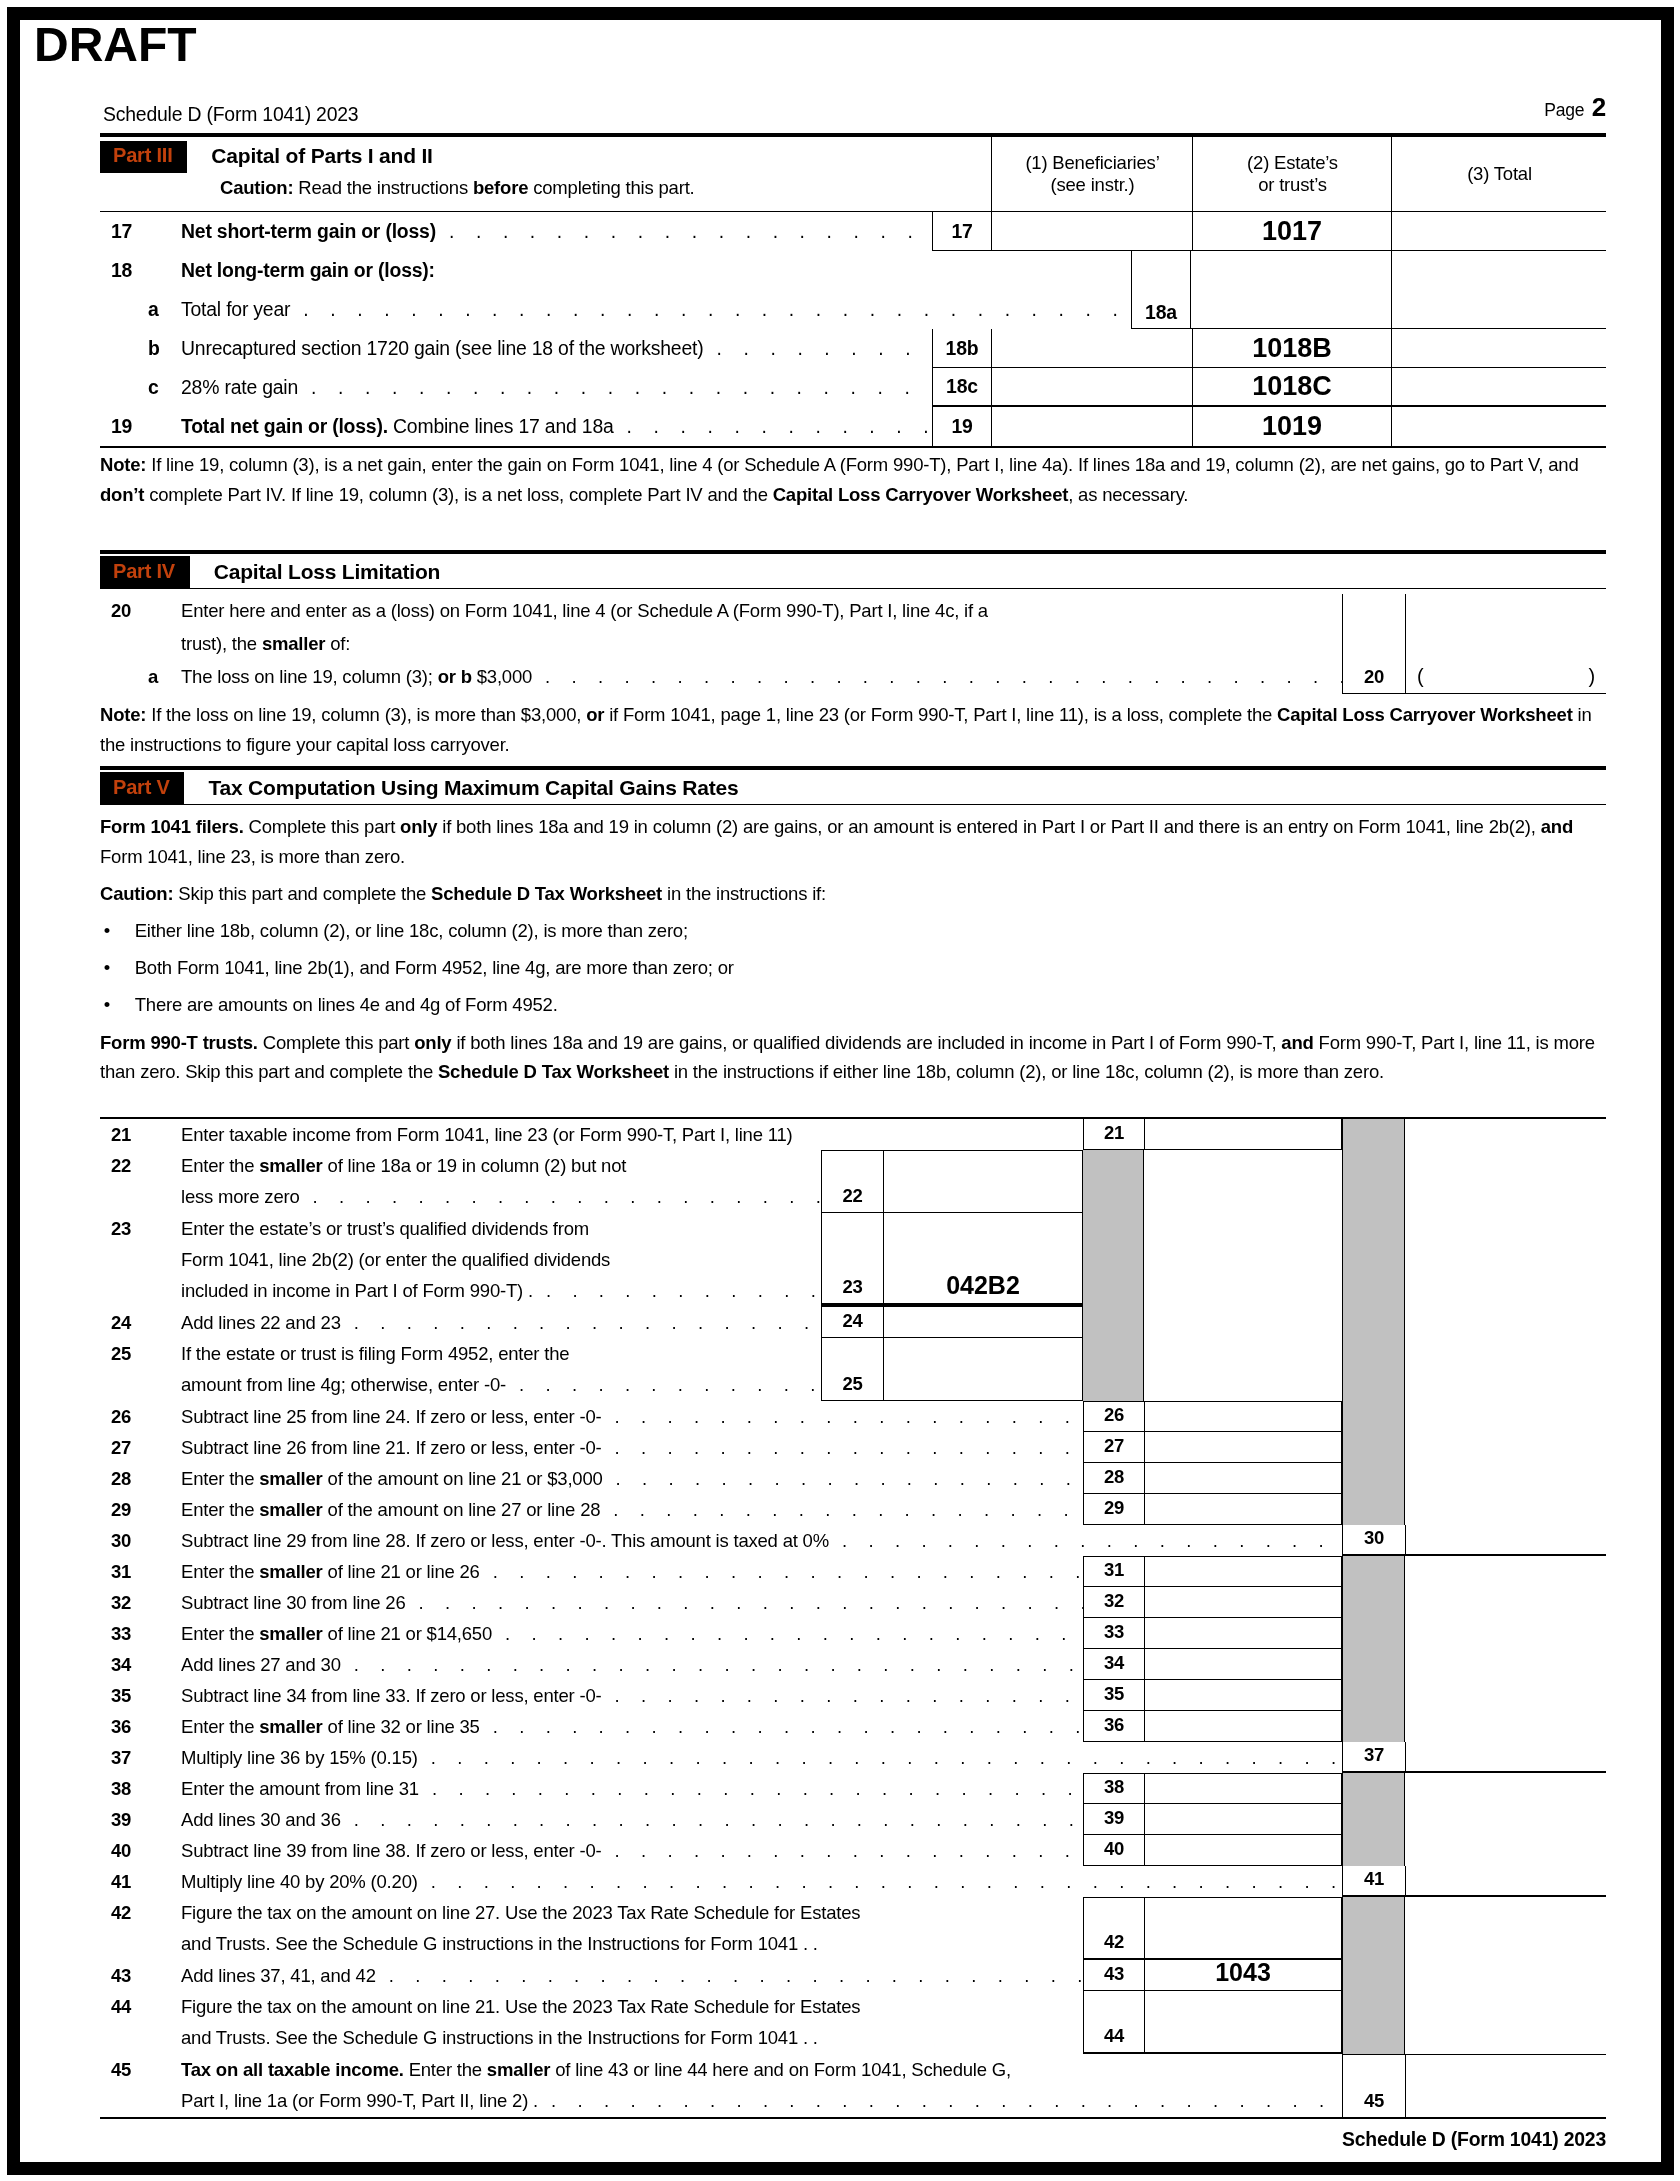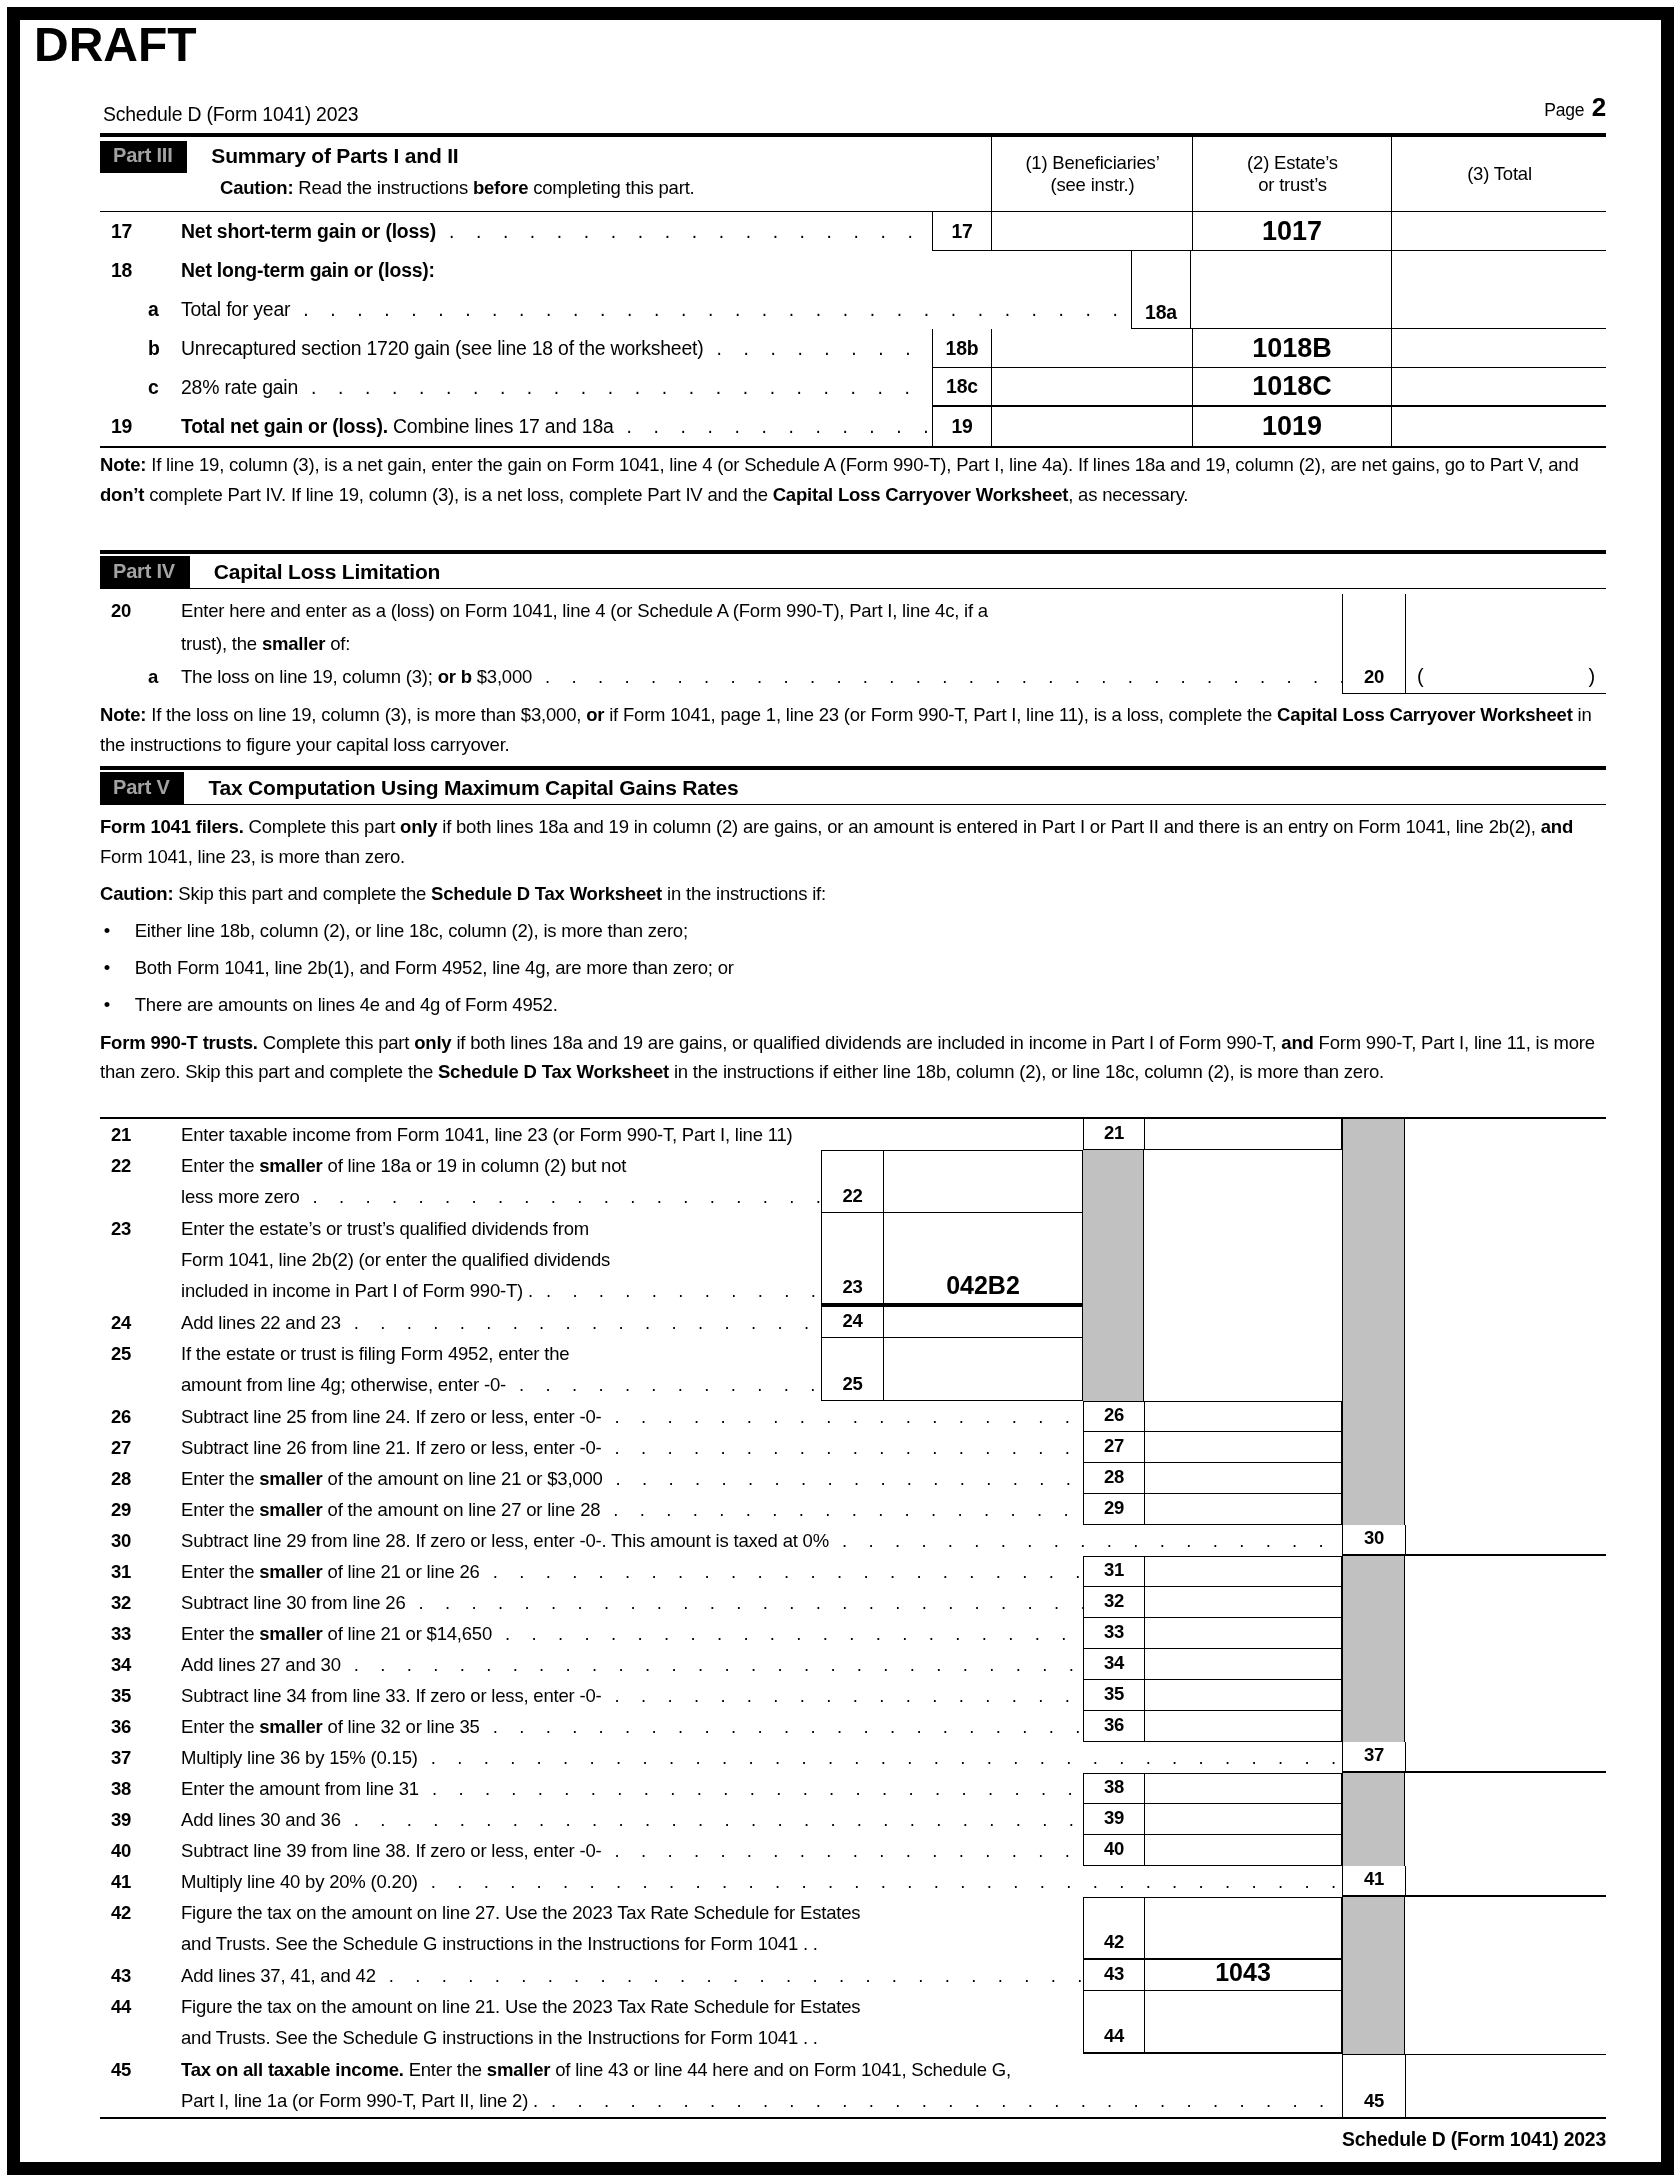--- a/index.html
+++ b/index.html
@@ -9,21 +9,21 @@
   .content{position:absolute;left:100px;right:75px;}
   .b{font-weight:bold;}
   
   #draft{left:34px;top:16.6px;font-size:48px;font-weight:800;letter-spacing:0;}
   #formid{left:103px;top:103px;font-size:19.4px;}
   #pageno{right:75px;top:92px;font-size:17.5px;}
   #pageno b{font-size:26px;margin-left:7.4px;}
   .rule{background:#000;height:3.7px;}
   
   .phead{display:flex;align-items:flex-start;border-bottom:1.8px solid #000;}
-  .pbox{background:#000;color:#a3a3a3;font-weight:bold;font-size:20px;padding:3.7px 14.8px 5.5px 13px;}
+  .pbox{background:#000;color:#c2410c;font-weight:bold;font-size:20px;padding:3.7px 14.8px 5.5px 13px;}
   .ptitle{font-weight:bold;font-size:21px;margin-left:24px;padding-top:3.7px;}
   
   .dline{display:flex;overflow:hidden;}
   .rnum{width:81px;padding-left:11px;font-weight:bold;flex:none;box-sizing:border-box;}
   .rlet{width:81px;padding-left:48px;font-weight:bold;flex:none;box-sizing:border-box;}
   .txt{white-space:nowrap;flex:none;}
   .dots{flex:1;overflow:hidden;white-space:nowrap;word-spacing:16.6px;padding:0 7.4px 0 13px;}
   
   #p3head{top:137px;height:74px;border-bottom:1.8px solid #000;}
   .p3hcell{position:absolute;top:0;bottom:0;border-left:1.8px solid #000;display:flex;flex-direction:column;justify-content:center;align-items:center;font-size:18.5px;line-height:22px;}
@@ -81,21 +81,21 @@
 <div class="abs" id="pageno">
   <span>Page</span><b>2</b>
 </div>
 
 <div class="content rule" style="top:133px"></div>
 
 <div class="content" id="p3head">
   <div class="abs" style="left:0;top:3.7px;">
     <div style="display:flex;">
       <span class="pbox">Part III</span>
-      <span class="ptitle">Summary of Parts I and II</span>
+      <span class="ptitle">Capital of Parts I and II</span>
     </div>
     <div style="margin-left:120px;font-size:18.5px;margin-top:3.7px;"><span class="b">Caution:</span><span> Read the instructions </span><span class="b">before</span><span> completing this part.</span></div>
   </div>
   <div class="p3hcell" style="left:891px;width:201px;">
     <span>(1) Beneficiaries’</span>
     <span>(see instr.)</span>
   </div>
   <div class="p3hcell" style="left:1092px;width:199px;">
     <span>(2) Estate’s</span>
     <span>or trust’s</span>

